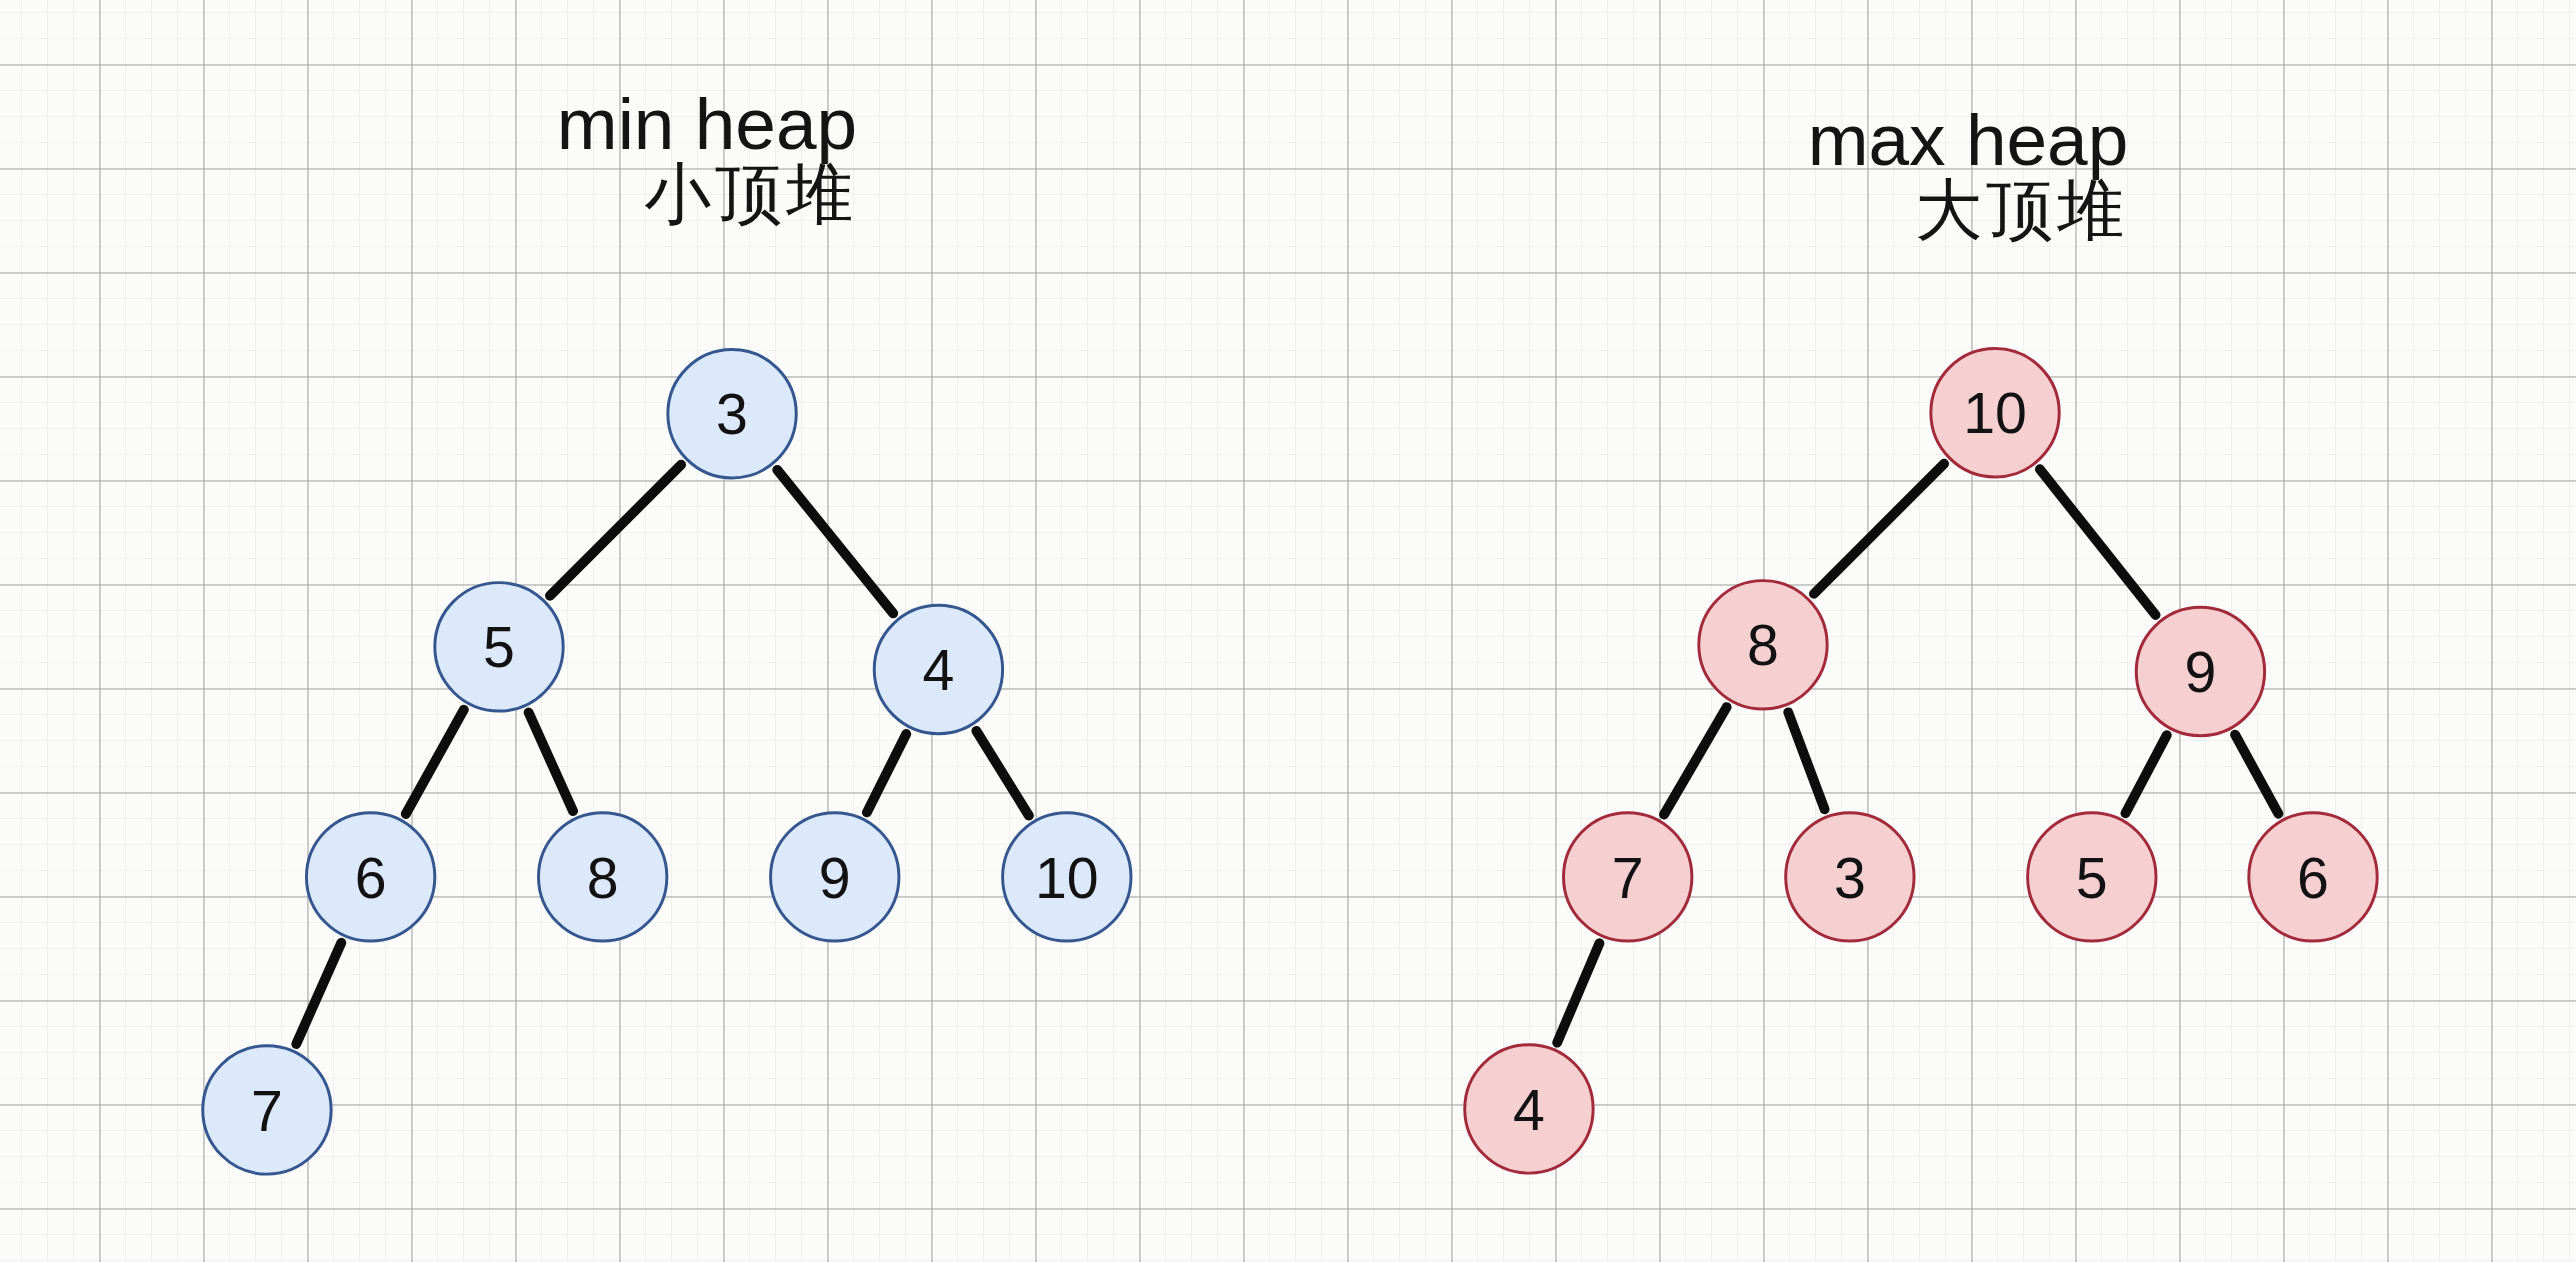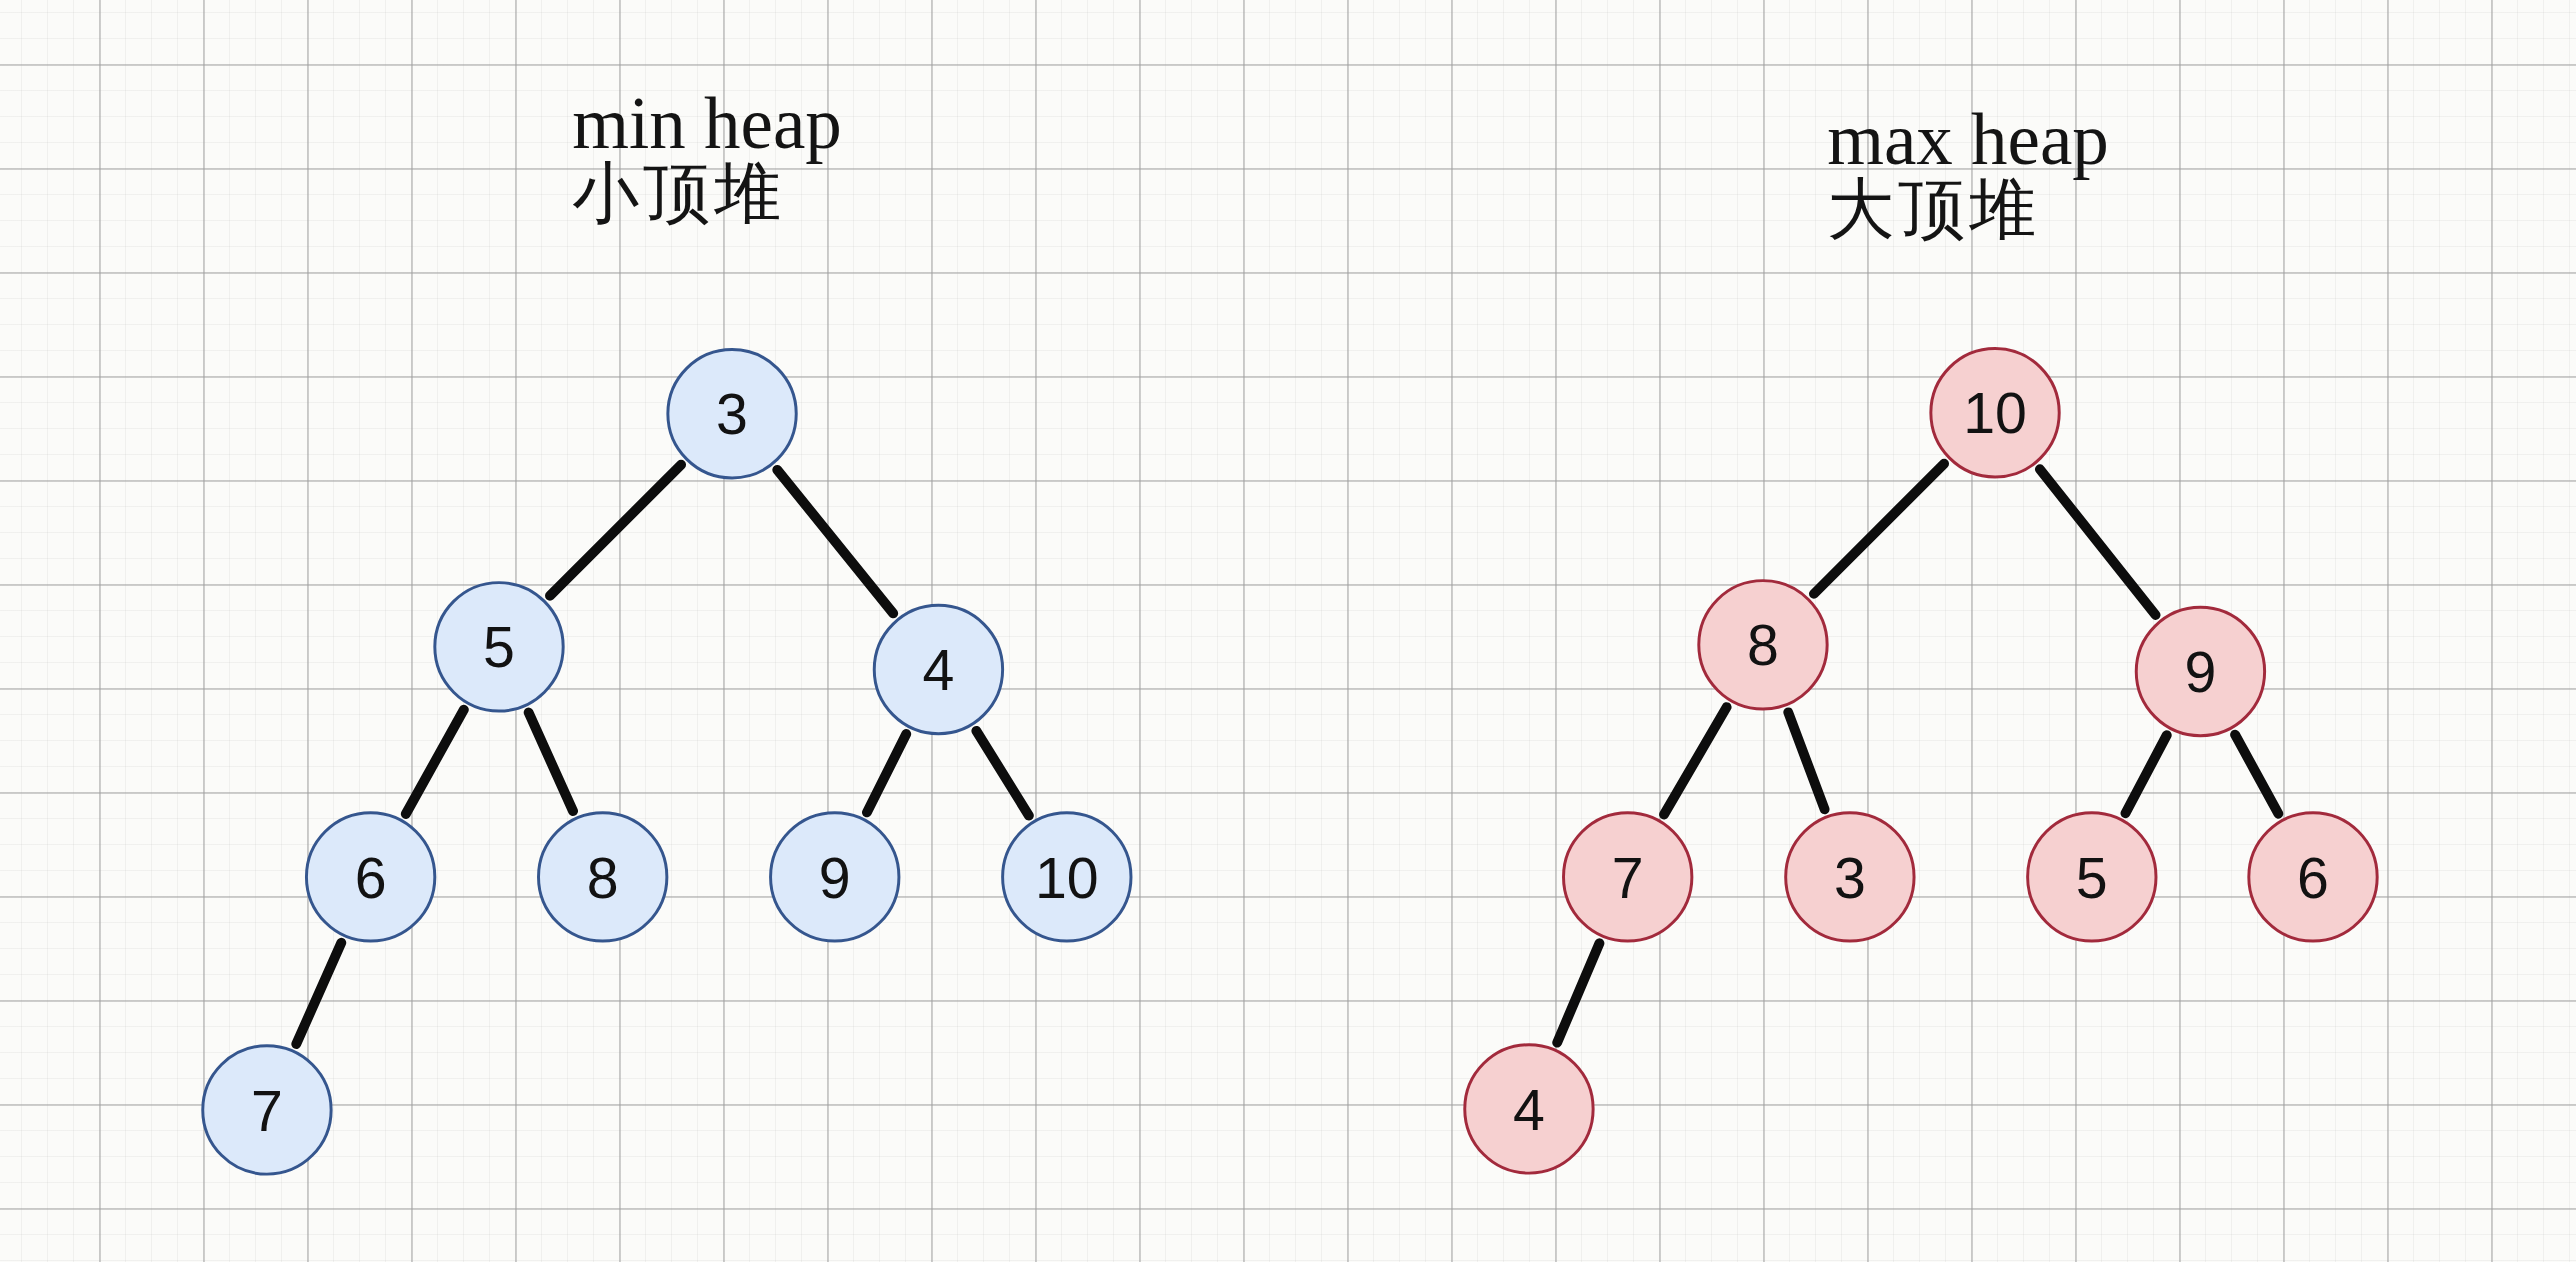--- a/index.html
+++ b/index.html
@@ -20,24 +20,23 @@
       linear-gradient(to right, rgba(160,160,160,0.50) 2px, transparent 2px),
       linear-gradient(to bottom, rgba(160,160,160,0.50) 2px, transparent 2px),
       linear-gradient(to right, rgba(190,190,190,0.18) 1px, transparent 1px),
       linear-gradient(to bottom, rgba(190,190,190,0.18) 1px, transparent 1px);
     background-size: 104px 104px, 104px 104px, 26px 26px, 26px 26px;
     background-position: 99px 64px, 99px 64px, 99px 64px, 99px 64px;
   }
   .heap-title {
     position: absolute;
     transform: translateX(-50%);
-    text-align: left;
+    text-align: right;
     color: #141414;
     white-space: nowrap;
-    font-family: Liberation Serif, serif;
   }
   .heap-title .en { font-size: 73px; line-height: 1.0; }
   .heap-title .zh { font-size: 67px; line-height: 1.0; letter-spacing: 4px; }
   #title-min { left: 707px;  top: 87px; }
   #title-max { left: 1968px; top: 103px; }
   #tree-svg { position: absolute; left: 0; top: 0; }
   .node-label {
     font-family: "Liberation Sans", sans-serif;
     font-size: 58px;
     fill: #121212;

